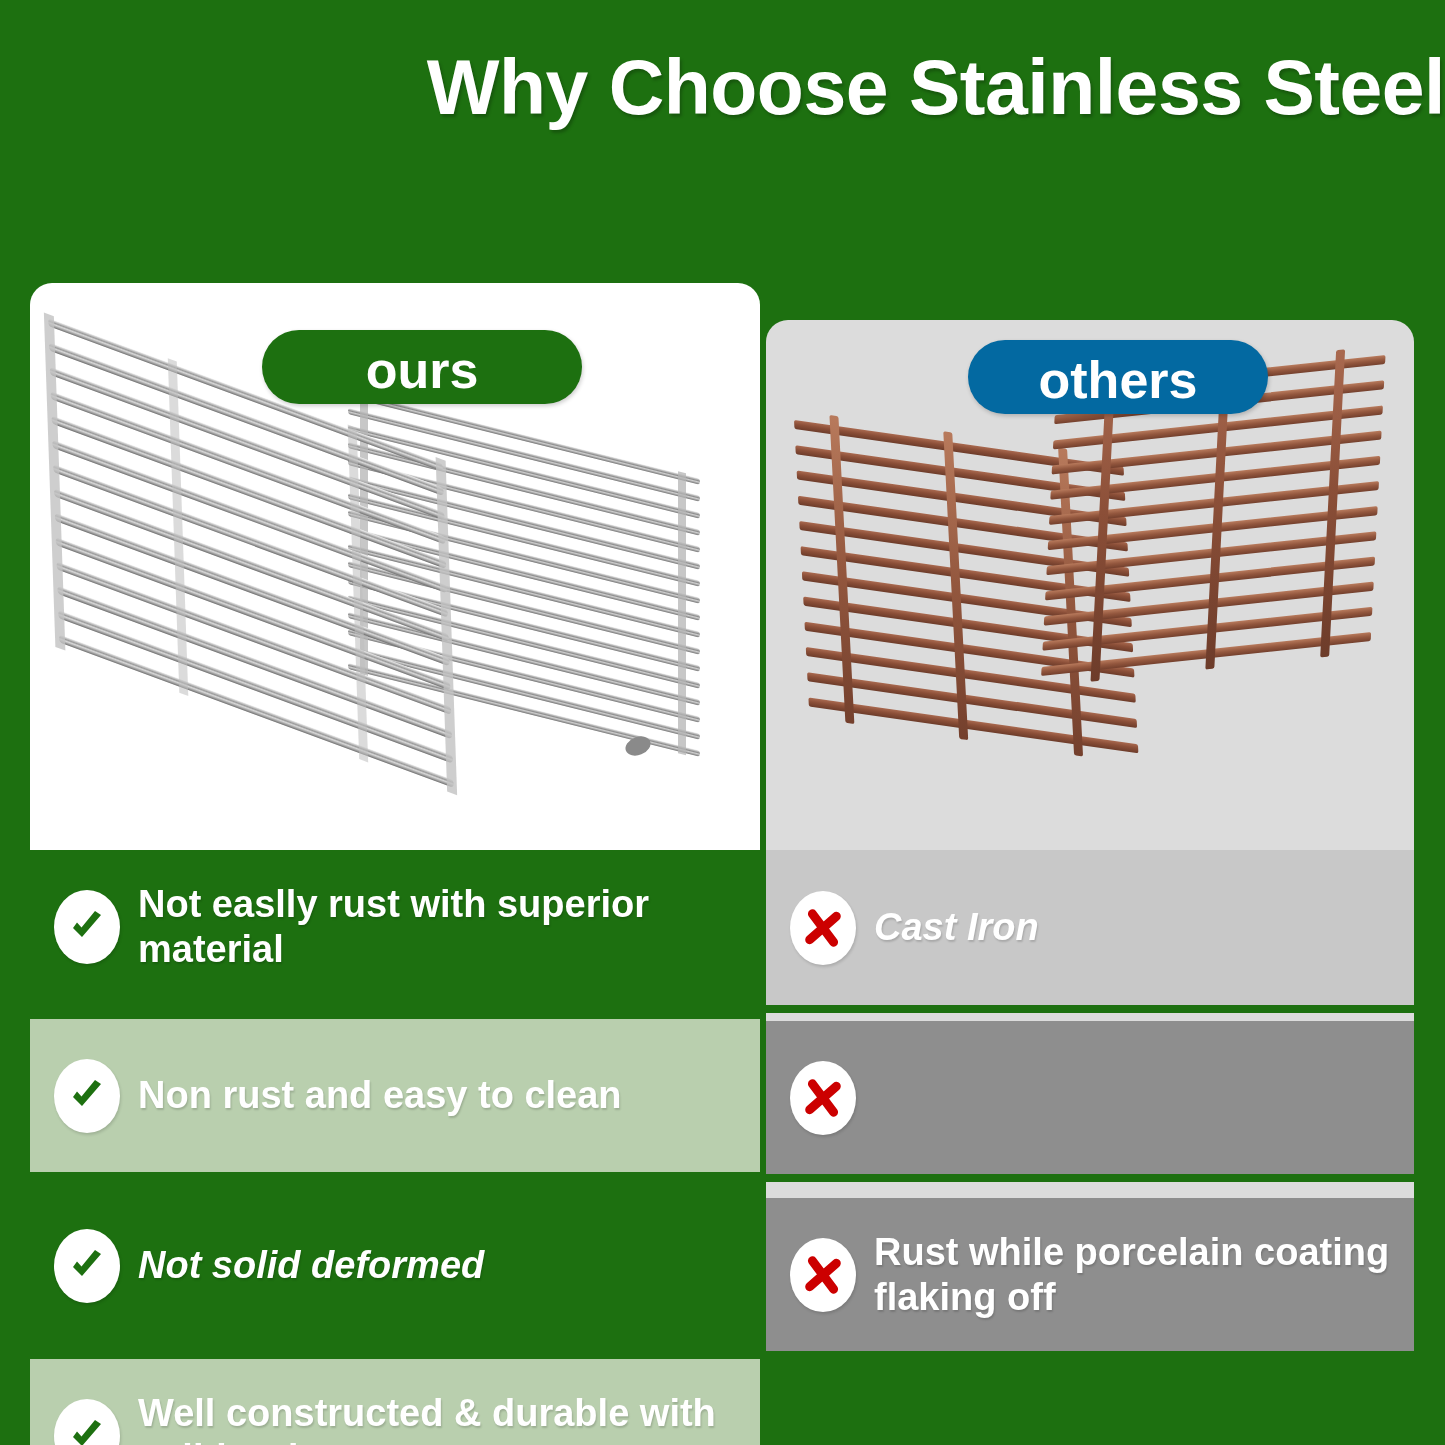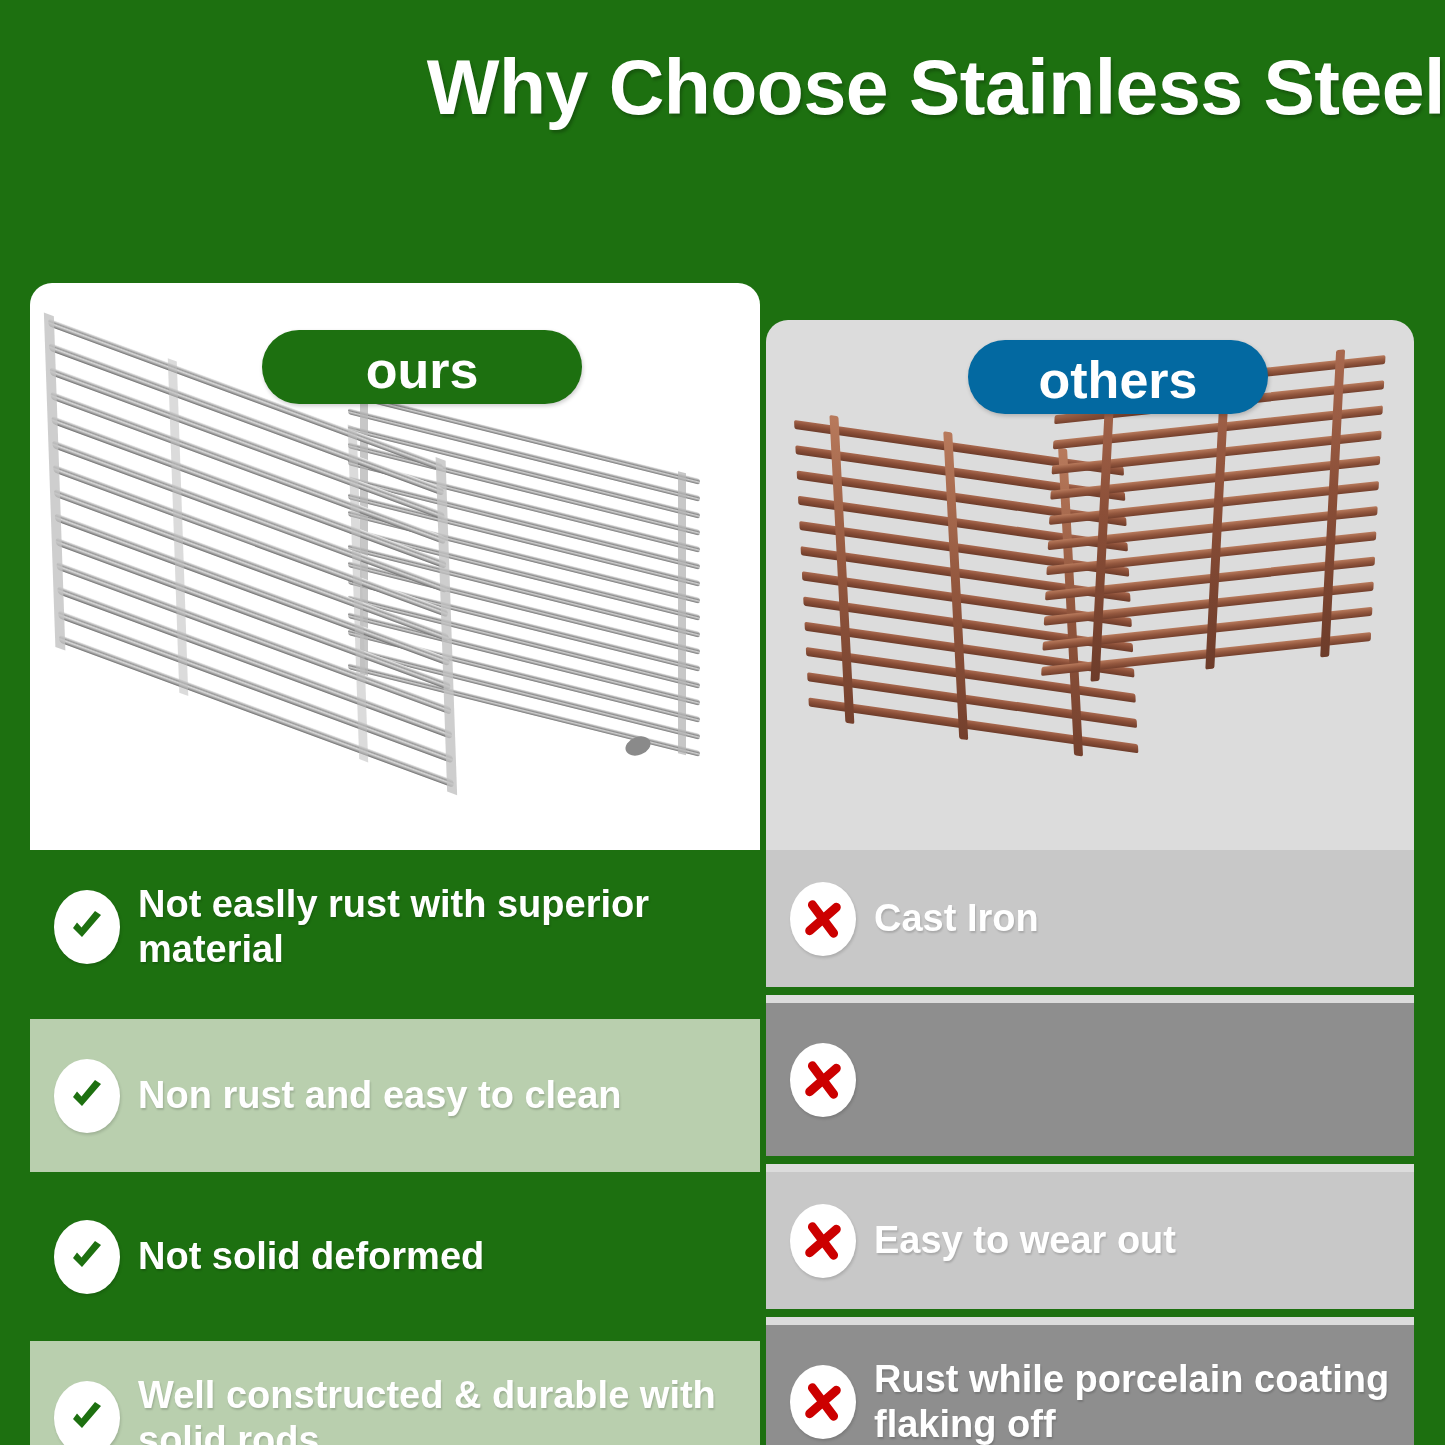--- a/index.html
+++ b/index.html
@@ -118,21 +118,21 @@
   
   .col-ours .row { width: 730px; }
   .col-ours .row.dark  { background: #1d7010; margin-left: -30px; padding-left: 54px; width: 760px; }
   .col-ours .row.light { background: #b9cfae; }
 
   
   .col-others .row { width: 648px; }
   .col-others .row.light { background: #c8c8c8; }
   .col-others .row.dark  { background: #8e8e8e; }
 
-  .row.h1 { height: 137px; }
+  .row.h1 { height: 155px; font-style: italic; }
   .row.h2 { height: 153px; }
 
   
   .icon {
     flex: 0 0 auto;
     width: 66px;
     height: 74px;
     border-radius: 50%;
     background: #ffffff;
     display: flex;
@@ -352,38 +352,27 @@
         <span class="icon">
           <svg width="42" height="42" viewBox="0 0 42 42">
               <g stroke="#cc0000" stroke-width="9" stroke-linecap="round" transform="rotate(6 21 21)">
                 <line x1="9" y1="8" x2="33" y2="34"></line>
                 <line x1="33" y1="8" x2="9" y2="34"></line>
               </g>
             </svg>
         </span>
       </div>
       <div class="spacer-green" style="background:#dcdcdc"></div>
-      <div class="row light h1">
+      <div class="spacer-green" style="background:#dcdcdc"></div>
+      <div class="row dark h2">
         <span class="icon">
           <svg width="42" height="42" viewBox="0 0 42 42">
               <g stroke="#cc0000" stroke-width="9" stroke-linecap="round" transform="rotate(6 21 21)">
                 <line x1="9" y1="8" x2="33" y2="34"></line>
                 <line x1="33" y1="8" x2="9" y2="34"></line>
               </g>
             </svg>
         </span>
-        <span class="row-text">Easy to wear out</span>
-      </div>
-      <div class="spacer-green" style="background:#dcdcdc"></div>
-      <div class="row dark h2">
-        <span class="icon">
-          <svg width="42" height="42" viewBox="0 0 42 42">
-              <g stroke="#cc0000" stroke-width="9" stroke-linecap="round" transform="rotate(6 21 21)">
-                <line x1="9" y1="8" x2="33" y2="34"></line>
-                <line x1="33" y1="8" x2="9" y2="34"></line>
-              </g>
-            </svg>
-        </span>
         <span class="row-text">Rust while porcelain coating flaking off</span>
       </div>
     </div>
   </div>
 </div>
 
 </body></html>

